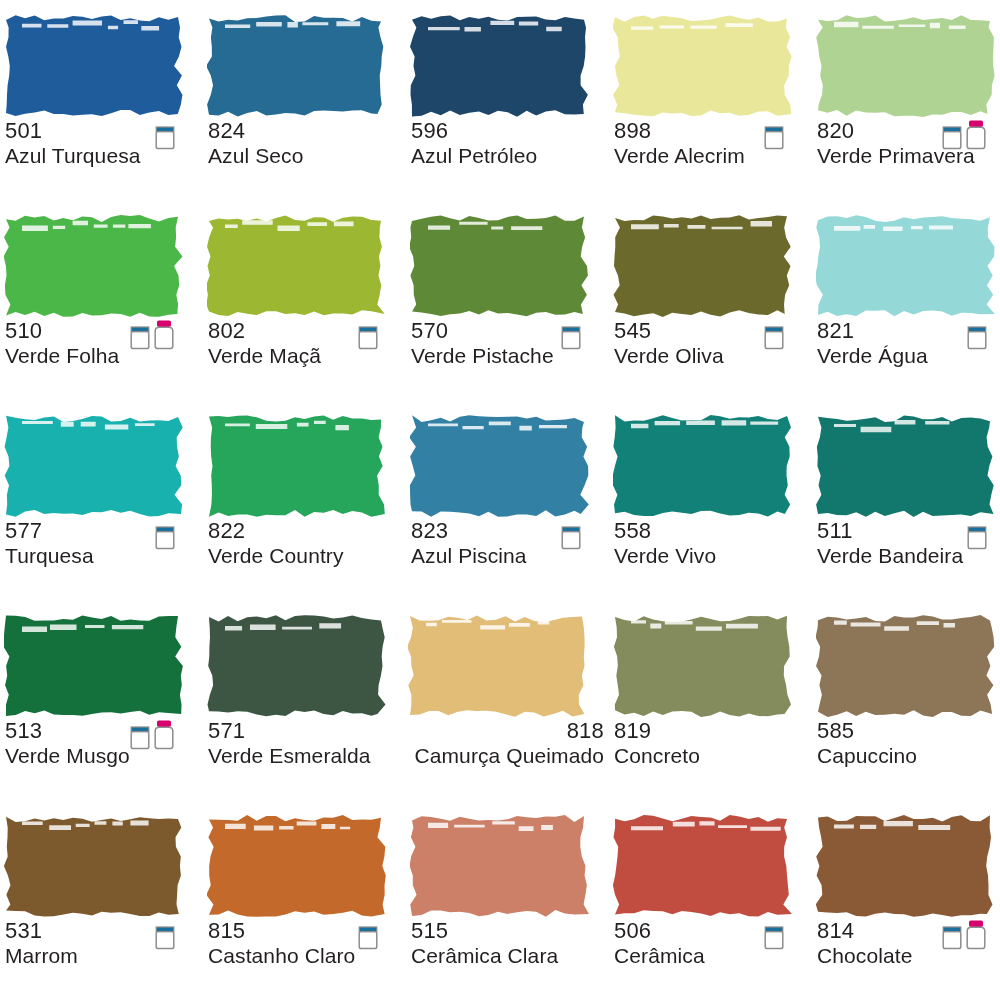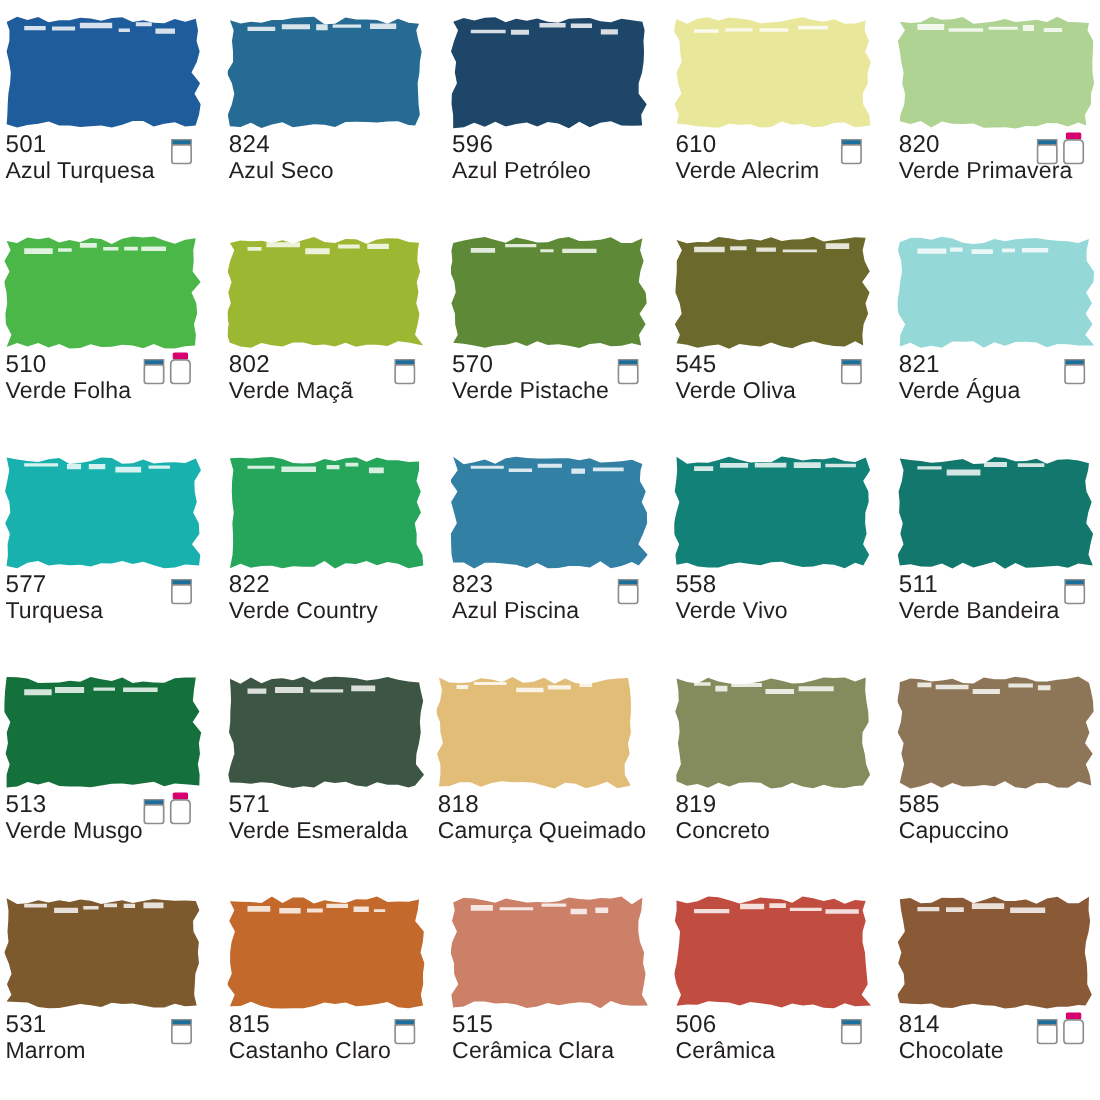--- a/index.html
+++ b/index.html
@@ -131,21 +131,21 @@
         </div>
       </div>
       <div class="swatch-cell" style="left: 609px;">
         <div class="stroke-wrap">
           <svg viewBox="0 0 180 106" xmlns="http://www.w3.org/2000/svg">
          <path d="M 2.0,5.3 L 11.6,9.7 L 21.1,5.1 L 30.7,3.6 L 40.2,6.7 L 49.8,3.8 L 59.3,4.9 L 68.9,6.2 L 78.4,9.1 L 88.0,8.5 L 97.6,7.5 L 107.1,5.3 L 116.7,3.6 L 126.2,6.1 L 135.8,7.7 L 145.3,5.5 L 154.9,9.6 L 164.4,9.4 L 174.0,6.6 L 172.9,15.6 L 177.0,25.2 L 173.5,34.8 L 178.7,44.4 L 175.7,54.0 L 175.9,63.6 L 171.2,73.2 L 171.7,82.8 L 177.2,92.4 L 178.3,102.0 L 164.4,103.7 L 154.9,99.3 L 145.3,99.5 L 135.8,103.0 L 126.2,103.7 L 116.7,100.8 L 107.1,101.3 L 97.6,98.5 L 88.0,103.5 L 78.4,103.9 L 68.9,101.0 L 59.3,101.4 L 49.8,100.6 L 40.2,104.2 L 30.7,103.4 L 21.1,102.7 L 11.6,101.2 L 2.0,100.3 L 4.1,92.4 L 0.1,82.8 L 6.4,73.2 L 3.4,63.6 L 2.0,54.0 L 6.7,44.4 L 5.3,34.8 L 4.8,25.2 L -0.7,15.6 Z" fill="#e9e79a"></path>
          <path d="M 18.0,14.6 h 22.3 v 3.2 h -22.3 Z M 46.5,13.6 h 24.7 v 3.0 h -24.7 Z M 77.5,13.6 h 26.2 v 3.2 h -26.2 Z M 112.5,11.3 h 27.4 v 3.6 h -27.4 Z " fill="#ffffff" opacity="0.82"></path>
        </svg>
         </div>
         <div class="label-block">
-          <div class="code">610</div>
+          <div class="code">898</div>
           <div class="cname">Verde Alecrim</div>
         </div>
         <div class="icons" style="left: 155px;">
           <span class="jar-small">
             <svg viewBox="0 0 20 24" xmlns="http://www.w3.org/2000/svg">
     <rect x="1.2" y="1" width="17.6" height="4.6" fill="#1b6f9c"></rect>
     <rect x="1.2" y="5.6" width="17.6" height="17" rx="2.2" fill="#ffffff" stroke="#8d8d8d" stroke-width="1.5"></rect>
     <rect x="1.2" y="1" width="17.6" height="4.6" fill="#1b6f9c" stroke="#8d8d8d" stroke-width="1.2"></rect>
   </svg>
           </span>
@@ -414,21 +414,21 @@
           <svg viewBox="0 0 180 106" xmlns="http://www.w3.org/2000/svg">
          <path d="M 2.0,5.0 L 11.6,9.6 L 21.1,3.9 L 30.7,9.2 L 40.2,5.3 L 49.8,4.5 L 59.3,6.3 L 68.9,3.2 L 78.4,8.2 L 88.0,4.0 L 97.6,3.3 L 107.1,3.6 L 116.7,4.6 L 126.2,6.6 L 135.8,5.6 L 145.3,3.4 L 154.9,5.9 L 164.4,7.5 L 174.0,8.5 L 175.4,15.6 L 177.7,25.2 L 175.6,34.8 L 174.7,44.4 L 175.5,54.0 L 173.9,63.6 L 171.6,73.2 L 171.1,82.8 L 178.5,92.4 L 170.4,102.0 L 164.4,103.8 L 154.9,101.3 L 145.3,101.4 L 135.8,99.1 L 126.2,103.3 L 116.7,102.1 L 107.1,98.6 L 97.6,99.9 L 88.0,98.5 L 78.4,103.9 L 68.9,102.7 L 59.3,104.3 L 49.8,102.6 L 40.2,99.8 L 30.7,99.2 L 21.1,100.4 L 11.6,99.6 L 2.0,99.3 L 0.5,92.4 L 2.9,82.8 L 6.1,73.2 L 5.3,63.6 L 1.2,54.0 L 2.3,44.4 L 2.4,34.8 L 3.0,25.2 L 2.7,15.6 Z" fill="#3d5643"></path>
          <path d="M 18.0,14.0 h 17.1 v 4.6 h -17.1 Z M 43.0,12.5 h 25.6 v 5.4 h -25.6 Z M 75.1,14.7 h 29.9 v 2.8 h -29.9 Z M 112.3,11.2 h 21.8 v 5.2 h -21.8 Z " fill="#ffffff" opacity="0.82"></path>
        </svg>
         </div>
         <div class="label-block">
           <div class="code">571</div>
           <div class="cname">Verde Esmeralda</div>
         </div>
       </div>
-      <div class="swatch-cell" style="left: 393px;">
+      <div class="swatch-cell" style="left: 404px; text-align: right;">
         <div class="stroke-wrap">
           <svg viewBox="0 0 180 106" xmlns="http://www.w3.org/2000/svg">
          <path d="M 2.0,3.9 L 11.6,8.4 L 21.1,8.8 L 30.7,8.3 L 40.2,4.7 L 49.8,5.7 L 59.3,8.1 L 68.9,3.4 L 78.4,8.6 L 88.0,7.7 L 97.6,4.2 L 107.1,9.6 L 116.7,4.9 L 126.2,9.0 L 135.8,10.0 L 145.3,8.2 L 154.9,5.8 L 164.4,4.9 L 174.0,4.4 L 175.8,15.6 L 176.5,25.2 L 176.6,34.8 L 175.8,44.4 L 176.5,54.0 L 173.9,63.6 L 175.4,73.2 L 170.8,82.8 L 171.0,92.4 L 176.4,102.0 L 164.4,104.6 L 154.9,98.7 L 145.3,102.0 L 135.8,104.5 L 126.2,100.4 L 116.7,99.7 L 107.1,104.8 L 97.6,102.3 L 88.0,99.7 L 78.4,98.8 L 68.9,99.1 L 59.3,98.2 L 49.8,99.8 L 40.2,103.3 L 30.7,99.1 L 21.1,99.1 L 11.6,102.5 L 2.0,103.0 L 3.4,92.4 L 3.3,82.8 L 0.3,73.2 L 5.7,63.6 L 3.4,54.0 L 3.0,44.4 L -0.9,34.8 L 3.1,25.2 L 4.8,15.6 Z" fill="#e2bd77"></path>
          <path d="M 18.0,10.8 h 10.7 v 3.5 h -10.7 Z M 33.9,8.0 h 29.6 v 2.8 h -29.6 Z M 72.3,13.2 h 24.8 v 4.2 h -24.8 Z M 101.0,10.9 h 20.9 v 3.9 h -20.9 Z M 129.8,8.7 h 11.5 v 3.8 h -11.5 Z " fill="#ffffff" opacity="0.82"></path>
        </svg>
         </div>
         <div class="label-block">
           <div class="code">818</div>
           <div class="cname">Camurça Queimado</div>
         </div>

